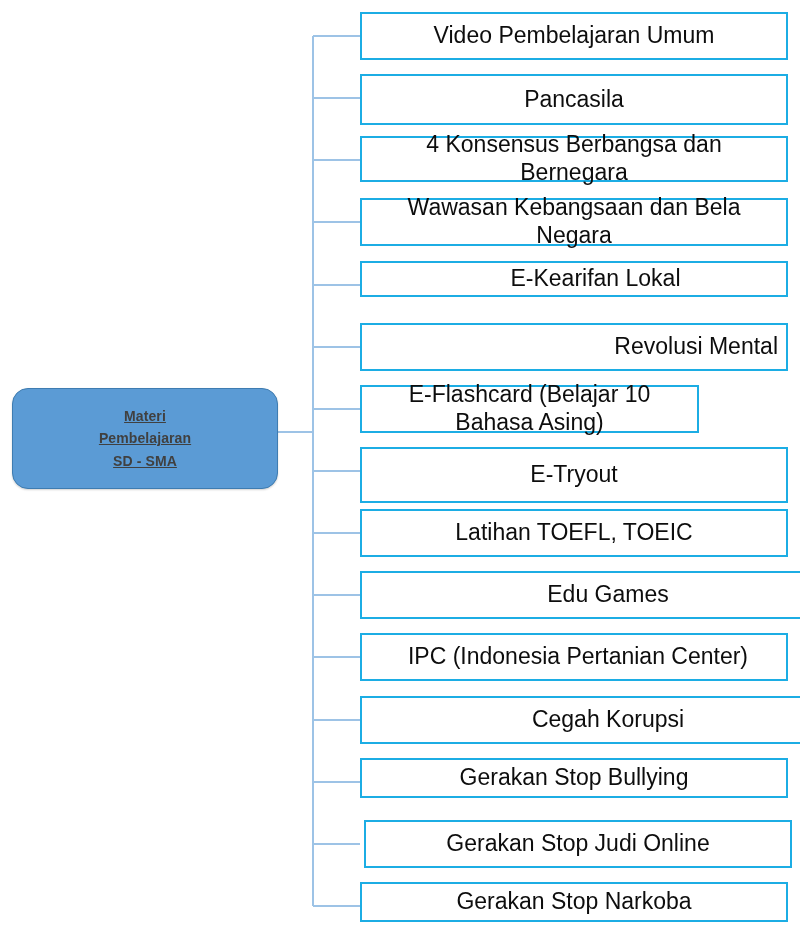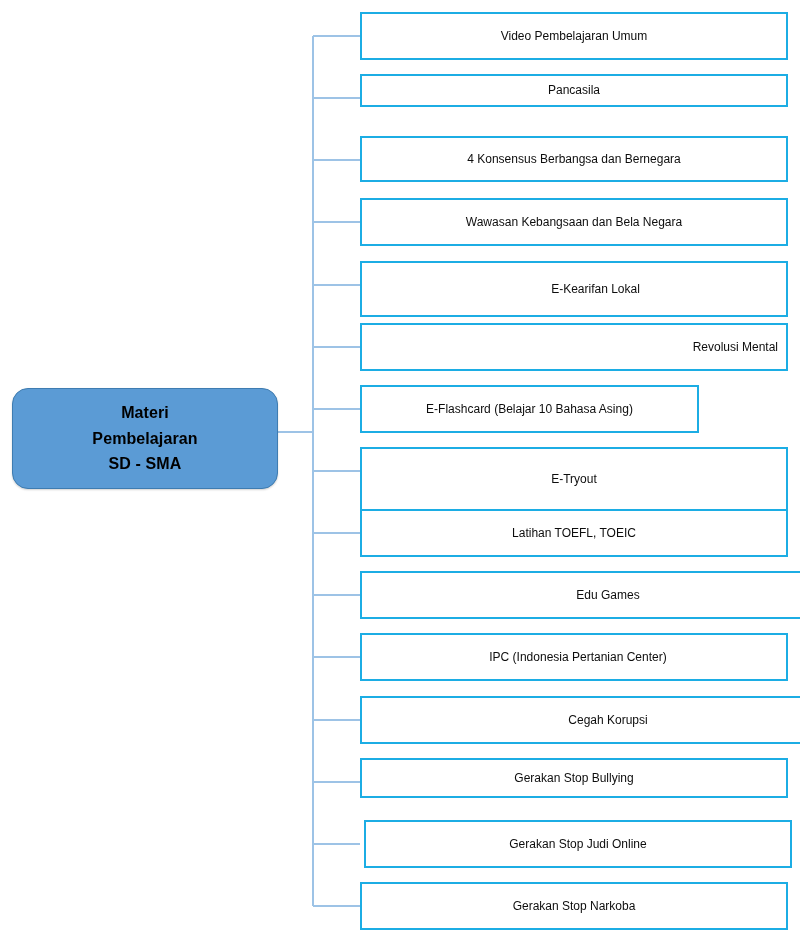--- a/index.html
+++ b/index.html
@@ -36,43 +36,44 @@
     box-sizing: border-box;
     background: #5B9BD5;
     border: 1px solid #3E7CB1;
     border-radius: 16px;
     display: flex;
     align-items: center;
     justify-content: center;
     box-shadow: 0 1px 2px rgba(0,0,0,0.18);
   }
   .root-label {
-    color: #000000;
+    color: #404040;
     font-weight: bold;
-    font-size: 16px;
+    font-size: 14px;
     line-height: 1.6;
     text-align: center;
     white-space: pre-line;
     letter-spacing: 0.1px;
+    text-decoration: underline;
   }
   .leaf-node {
     position: absolute;
     left: 360px;
     width: 428px;
     height: 48px;
     box-sizing: border-box;
     background: #ffffff;
     border: 2px solid #1CADE4;
     display: flex;
     align-items: center;
     justify-content: center;
   }
   .leaf-label {
     color: #0D0D0D;
-    font-size: 12px;
+    font-size: 23px;
     line-height: 1.2;
     text-align: center;
     padding: 0 8px;
   }
 </style>
 </head>
 <body>
 
 <div id="diagram">
 
@@ -101,57 +102,57 @@
   <div class="root-node">
     <div class="root-label">Materi
 Pembelajaran
 SD - SMA</div>
   </div>
 
   <div id="leaf-container">
       <div class="leaf-node" style="top: 12px; left: 360px; width: 428px; height: 48px;">
         <div class="leaf-label">Video Pembelajaran Umum</div>
       </div>
-      <div class="leaf-node" style="top: 74px; left: 360px; width: 428px; height: 33px;">
+      <div class="leaf-node" style="top: 74px; left: 360px; width: 428px; height: 51px;">
         <div class="leaf-label">Pancasila</div>
       </div>
       <div class="leaf-node" style="top: 136px; left: 360px; width: 428px; height: 46px;">
         <div class="leaf-label">4 Konsensus Berbangsa dan Bernegara</div>
       </div>
       <div class="leaf-node" style="top: 198px; left: 360px; width: 428px; height: 48px;">
         <div class="leaf-label">Wawasan Kebangsaan dan Bela Negara</div>
       </div>
-      <div class="leaf-node" style="top: 261px; left: 360px; width: 428px; height: 56px; padding-left: 43px;">
+      <div class="leaf-node" style="top: 261px; left: 360px; width: 428px; height: 36px; padding-left: 43px;">
         <div class="leaf-label">E-Kearifan Lokal</div>
       </div>
       <div class="leaf-node" style="top: 323px; left: 360px; width: 428px; height: 48px; justify-content: flex-end;">
         <div class="leaf-label">Revolusi Mental</div>
       </div>
       <div class="leaf-node" style="top: 385px; left: 360px; width: 339px; height: 48px;">
         <div class="leaf-label">E-Flashcard (Belajar 10 Bahasa Asing)</div>
       </div>
-      <div class="leaf-node" style="top: 447px; left: 360px; width: 428px; height: 64px;">
+      <div class="leaf-node" style="top: 447px; left: 360px; width: 428px; height: 56px;">
         <div class="leaf-label">E-Tryout</div>
       </div>
       <div class="leaf-node" style="top: 509px; left: 360px; width: 428px; height: 48px;">
         <div class="leaf-label">Latihan TOEFL, TOEIC</div>
       </div>
       <div class="leaf-node" style="top: 571px; left: 360px; width: 496px; height: 48px;">
         <div class="leaf-label">Edu Games</div>
       </div>
       <div class="leaf-node" style="top: 633px; left: 360px; width: 428px; height: 48px; padding-left: 8px;">
         <div class="leaf-label">IPC (Indonesia Pertanian Center)</div>
       </div>
       <div class="leaf-node" style="top: 696px; left: 360px; width: 496px; height: 48px;">
         <div class="leaf-label">Cegah Korupsi</div>
       </div>
       <div class="leaf-node" style="top: 758px; left: 360px; width: 428px; height: 40px;">
         <div class="leaf-label">Gerakan Stop Bullying</div>
       </div>
       <div class="leaf-node" style="top: 820px; left: 364px; width: 428px; height: 48px;">
         <div class="leaf-label">Gerakan Stop Judi Online</div>
       </div>
-      <div class="leaf-node" style="top: 882px; left: 360px; width: 428px; height: 48px;">
+      <div class="leaf-node" style="top: 882px; left: 360px; width: 428px; height: 40px;">
         <div class="leaf-label">Gerakan Stop Narkoba</div>
       </div>
     </div>
 
 </div>
 
 </body></html>

